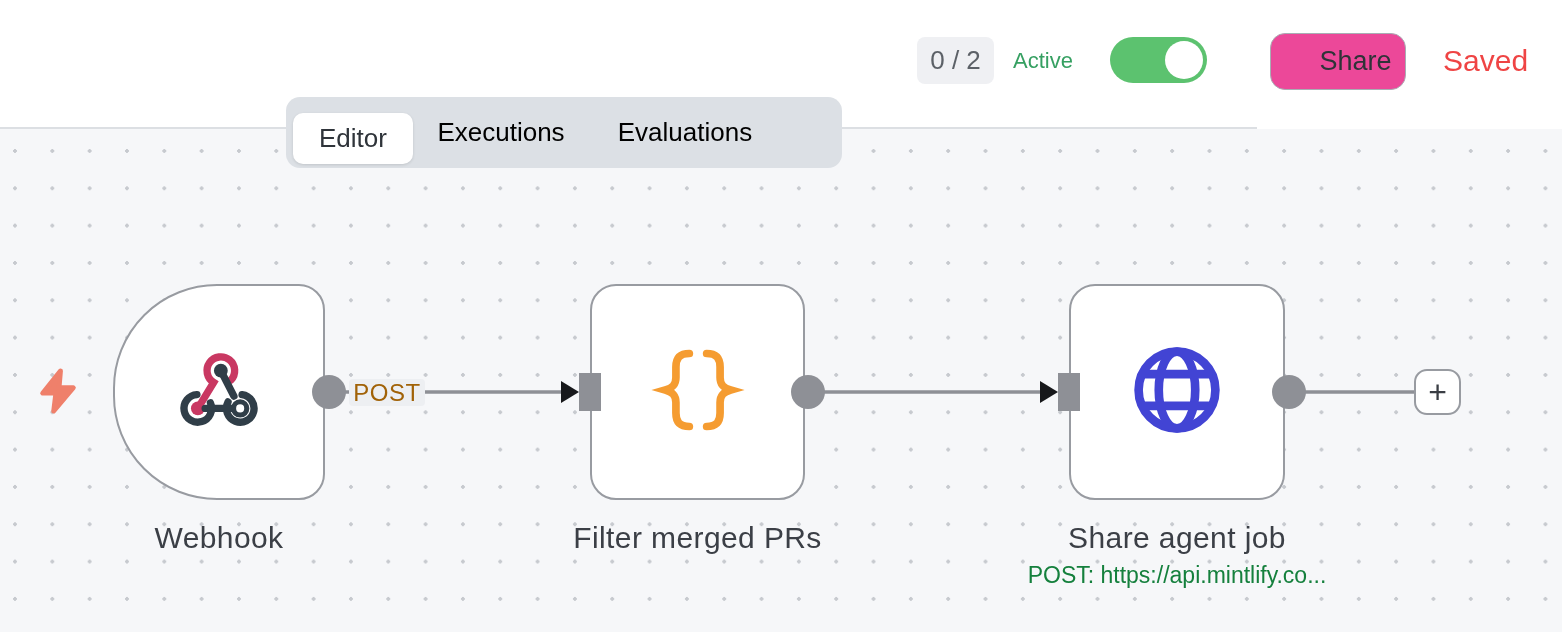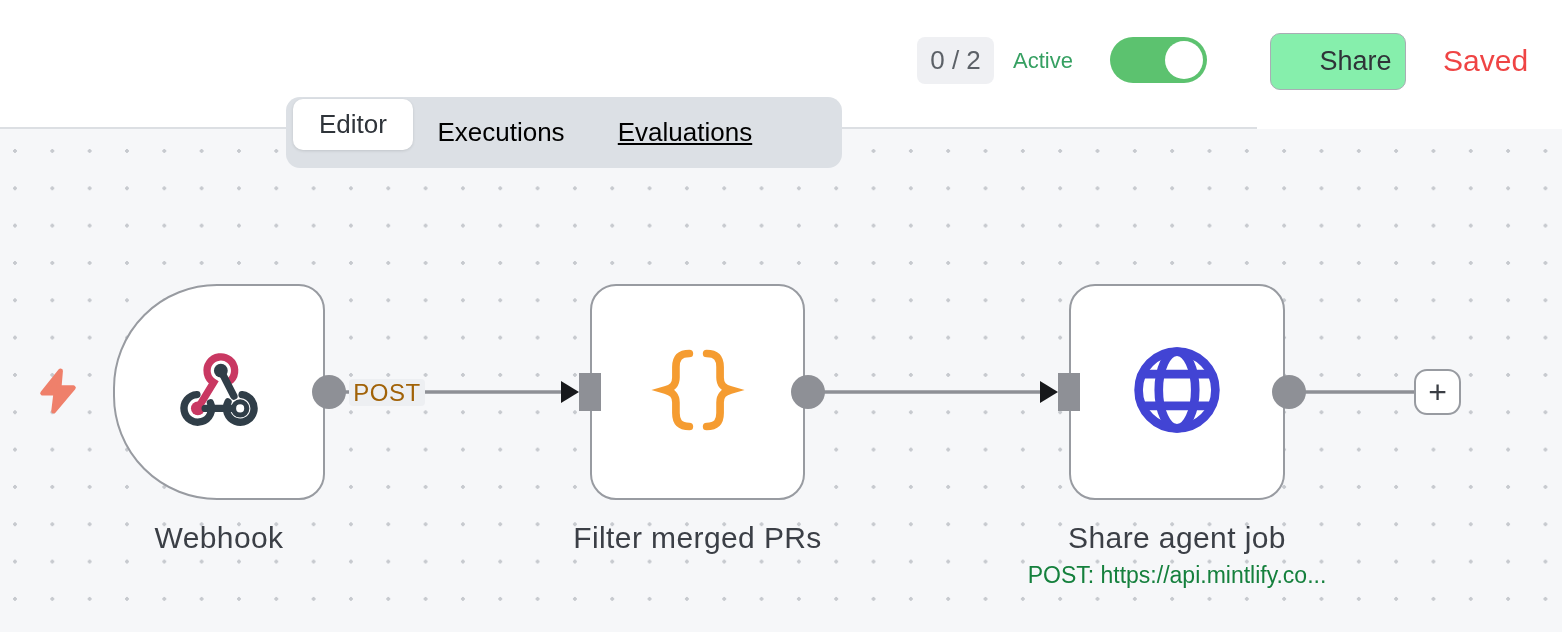--- a/index.html
+++ b/index.html
@@ -8,35 +8,35 @@
   
   #topbar{position:absolute;left:0;top:0;width:1257px;height:127px;background:#ffffff;
     border-bottom:2px solid #dcdfe3;z-index:1;}
   #counter-badge{position:absolute;left:917px;top:37px;width:77px;height:47px;background:#eff0f3;
     border-radius:8px;color:#5c6167;font-size:26px;display:flex;align-items:center;justify-content:center;}
   #active-label{position:absolute;left:1013px;top:37px;height:47px;display:flex;align-items:center;
     color:#36a062;font-size:22px;font-weight:500;}
   #active-toggle{position:absolute;left:1110px;top:37px;width:97px;height:46px;border-radius:23px;
     background:#5cc26f;cursor:pointer;}
   #active-toggle .knob{position:absolute;right:4px;top:4px;width:38px;height:38px;border-radius:50%;background:#ffffff;}
-  #share-button{position:absolute;left:1270px;top:33px;width:136px;height:57px;background:#86efac;
-    border:1.5px solid #a9adb4;border-radius:10px;color:#2f3338;font-size:27px;
+  #share-button{position:absolute;left:1270px;top:33px;width:136px;height:57px;background:#ec4899;
+    border:1.5px solid #a9adb4;border-radius:15px;color:#2f3338;font-size:27px;
     display:flex;align-items:center;justify-content:center;cursor:pointer;padding-left:41px;}
   #saved-label{position:absolute;left:1443px;top:37px;height:47px;display:flex;align-items:center;
     color:#ef4444;font-size:30px;}
 
   
   #tabbar{position:absolute;left:286px;top:97px;width:556px;height:71px;background:#dce0e5;
     border-radius:14px;z-index:5;}
   .tab{position:absolute;top:0;height:71px;display:flex;align-items:center;justify-content:center;
     font-size:26px;color:#000000;cursor:pointer;}
-  #tab-editor{left:7px;top:2px;height:51px;width:120px;background:#ffffff;border-radius:10px;
+  #tab-editor{left:7px;top:16px;height:51px;width:120px;background:#ffffff;border-radius:10px;
     color:#2f343a;box-shadow:0 1px 3px rgba(0,0,0,.12);}
   #tab-executions{left:151px;width:128px;}
-  #tab-evaluations{left:331px;width:136px;text-decoration:underline;}
+  #tab-evaluations{left:331px;width:136px;}
 
   
   #canvas{position:absolute;left:0;top:129px;width:1562px;height:503px;background:#f6f7f9;
     background-image:radial-gradient(circle,#c7cacf 1.8px,transparent 2px);
     background-size:37.33px 37.33px;background-position:-3.7px 3.3px;z-index:0;}
 
   .node{position:absolute;background:#ffffff;border:2.5px solid #989ba1;box-sizing:border-box;z-index:2;
     display:flex;align-items:center;justify-content:center;cursor:pointer;}
   #node-webhook{left:113px;top:284px;width:212px;height:216px;border-radius:104px 26px 26px 104px;}
   #node-filter{left:590px;top:284px;width:215px;height:216px;border-radius:26px;}

